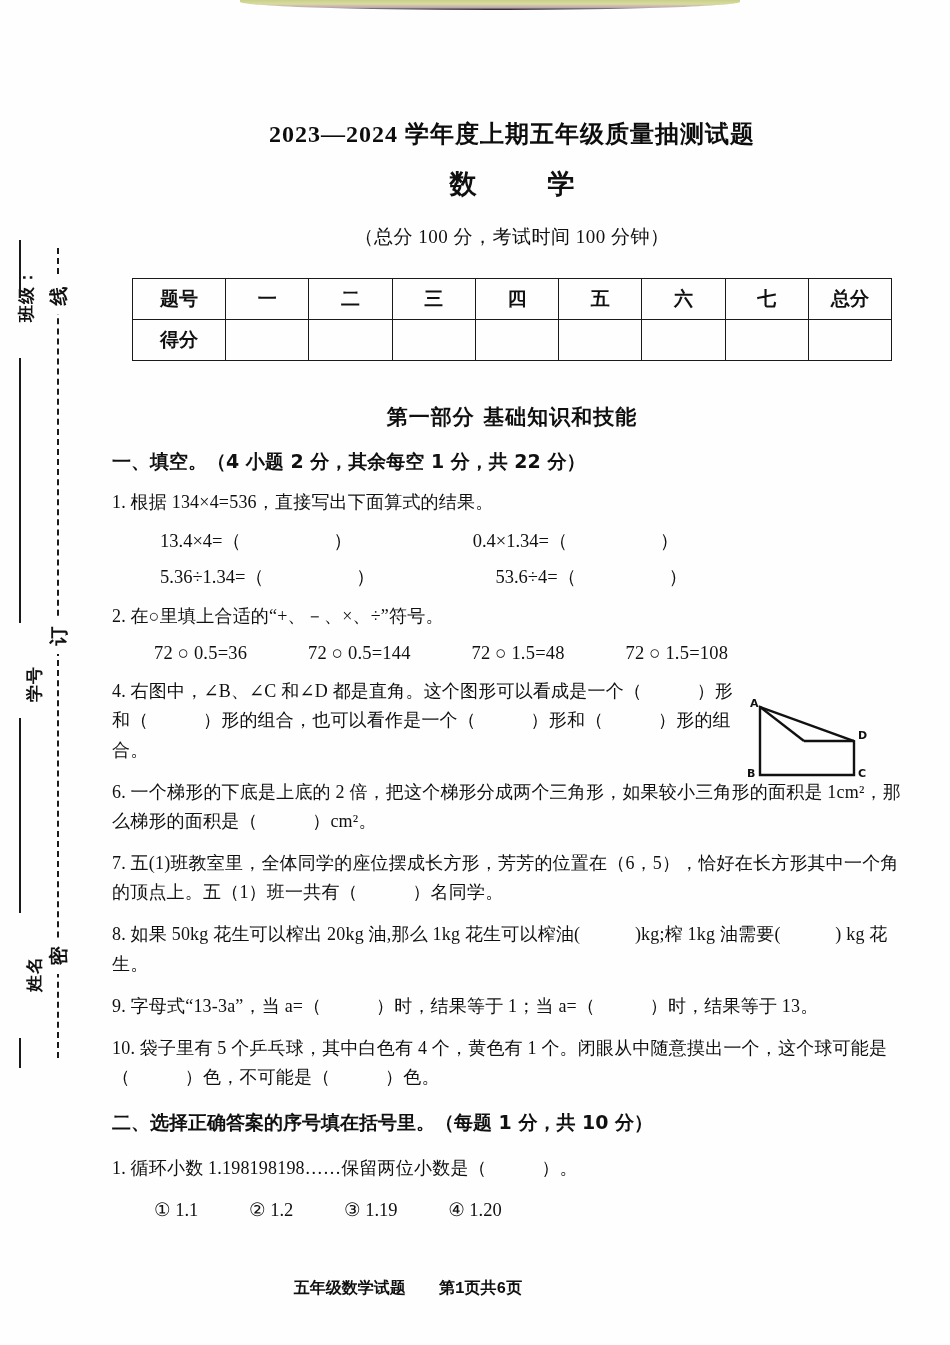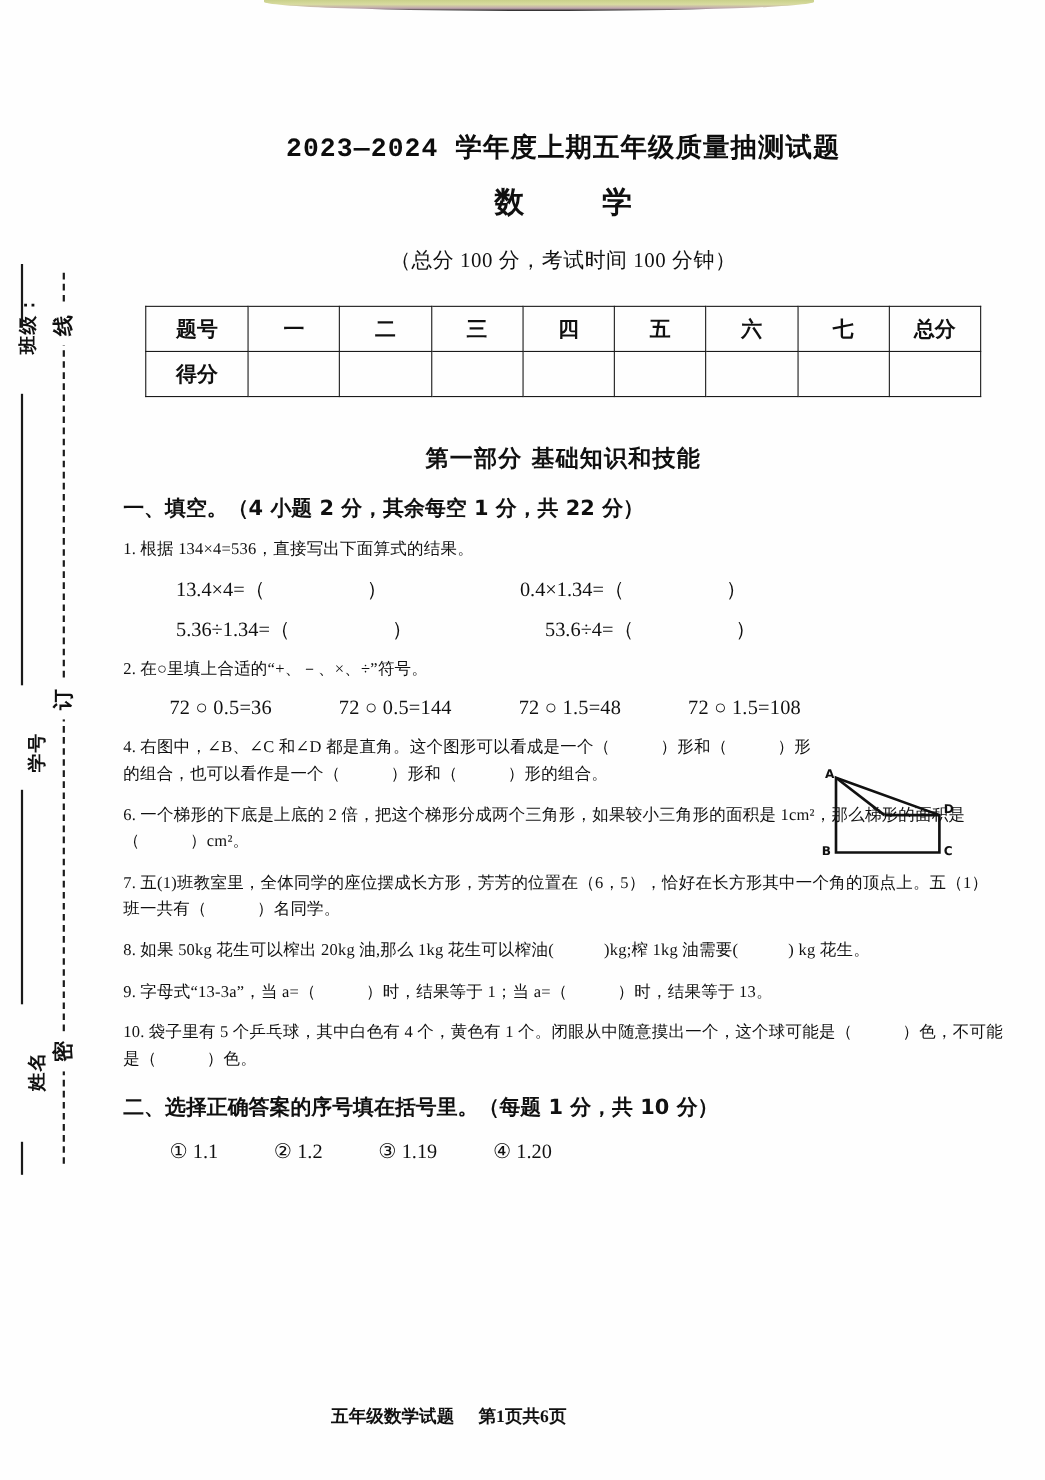--- a/index.html
+++ b/index.html
@@ -61,21 +61,21 @@
   .margin-rule.r3{top:470px;height:195px;}
   .margin-rule.r4{top:790px;height:30px;}
 
   
   #content{
     position:absolute;left:112px;top:0;width:800px;
   }
   .doc-title{
     margin-top:118px;
     text-align:center;
-    font-family:Liberation Mono, monospace;
+    font-family:Liberation Serif, serif;
     font-size:24px;font-weight:700;letter-spacing:1px;
     color:#0d0d0d;
   }
   .doc-subject{
     margin-top:16px;text-align:center;
     font-family:"DejaVu Sans","Liberation Sans",sans-serif;
     font-size:27px;font-weight:700;letter-spacing:22px;
     text-indent:22px;
   }
   .doc-meta{
@@ -102,21 +102,21 @@
     font-family:"DejaVu Sans","Liberation Sans",sans-serif;
     font-size:21px;font-weight:700;letter-spacing:1px;
   }
   .part-head{
     margin-top:18px;
     font-family:"DejaVu Sans","Liberation Sans",sans-serif;
     font-size:19px;font-weight:700;
   }
   .q{
     margin-top:13px;
-    font-size:15px;
+    font-size:18px;
     line-height:1.62;
     letter-spacing:0.2px;
   }
   .sub-row{
     margin-top:11px;
     padding-left:48px;
     font-size:18.5px;
   }
   .sub-row span.col2{display:inline-block;margin-left:116px;}
   .sign-row{
@@ -136,21 +136,21 @@
   }
   .fig-label{
     position:absolute;
     font-family:"DejaVu Sans","Liberation Sans",sans-serif;
     font-size:11px;font-weight:700;
   }
   
   #footer{
     position:absolute;left:0;top:1278px;width:816px;
     text-align:center;
-    font-family:Liberation Serif, serif;
+    font-family:Liberation Mono, monospace;
     font-size:16px;font-weight:700;
   }
   #footer .gap{display:inline-block;width:14px;}
 </style>
 </head>
 <body>
 
 <div id="page">
 
   <div id="scan-strip"></div>
@@ -228,20 +228,21 @@
 
     <div class="q" style="width:630px;">4. 右图中，∠B、∠C 和∠D 都是直角。这个图形可以看成是一个（　　　）形和（　　　）形的组合，也可以看作是一个（　　　）形和（　　　）形的组合。</div>
     <div class="q">6. 一个梯形的下底是上底的 2 倍，把这个梯形分成两个三角形，如果较小三角形的面积是 1cm²，那么梯形的面积是（　　　）cm²。</div>
     <div class="q">7. 五(1)班教室里，全体同学的座位摆成长方形，芳芳的位置在（6，5），恰好在长方形其中一个角的顶点上。五（1）班一共有（　　　）名同学。</div>
     <div class="q">8. 如果 50kg 花生可以榨出 20kg 油,那么 1kg 花生可以榨油(　　　)kg;榨 1kg 油需要(　　　) kg 花生。</div>
     <div class="q">9. 字母式“13-3a”，当 a=（　　　）时，结果等于 1；当 a=（　　　）时，结果等于 13。</div>
     <div class="q">10. 袋子里有 5 个乒乓球，其中白色有 4 个，黄色有 1 个。闭眼从中随意摸出一个，这个球可能是（　　　）色，不可能是（　　　）色。</div>
 
     <div class="part-head">二、选择正确答案的序号填在括号里。（每题 1 分，共 10 分）</div>
 
+    <div class="q" style="margin-top:18px;">1. 循环小数 1.198198198……保留两位小数是（　　　）。</div>
     <div class="choices">
       <span class="opt">① 1.1</span>
       <span class="opt">② 1.2</span>
       <span class="opt">③ 1.19</span>
       <span class="opt">④ 1.20</span>
     </div>
   </div>
 
   <div id="figure">
     <svg width="150" height="92" viewBox="0 0 150 92">

